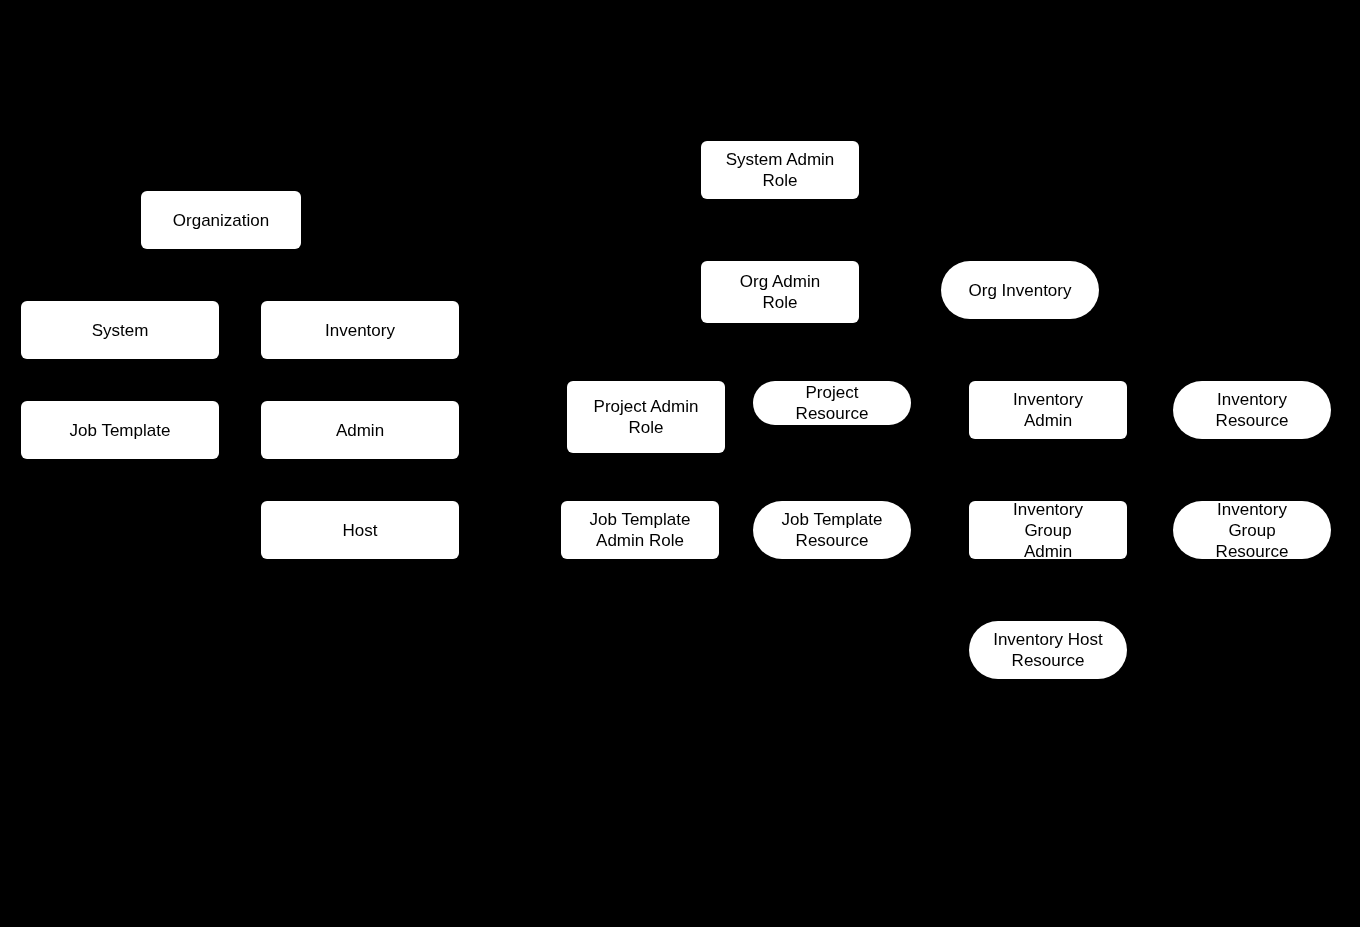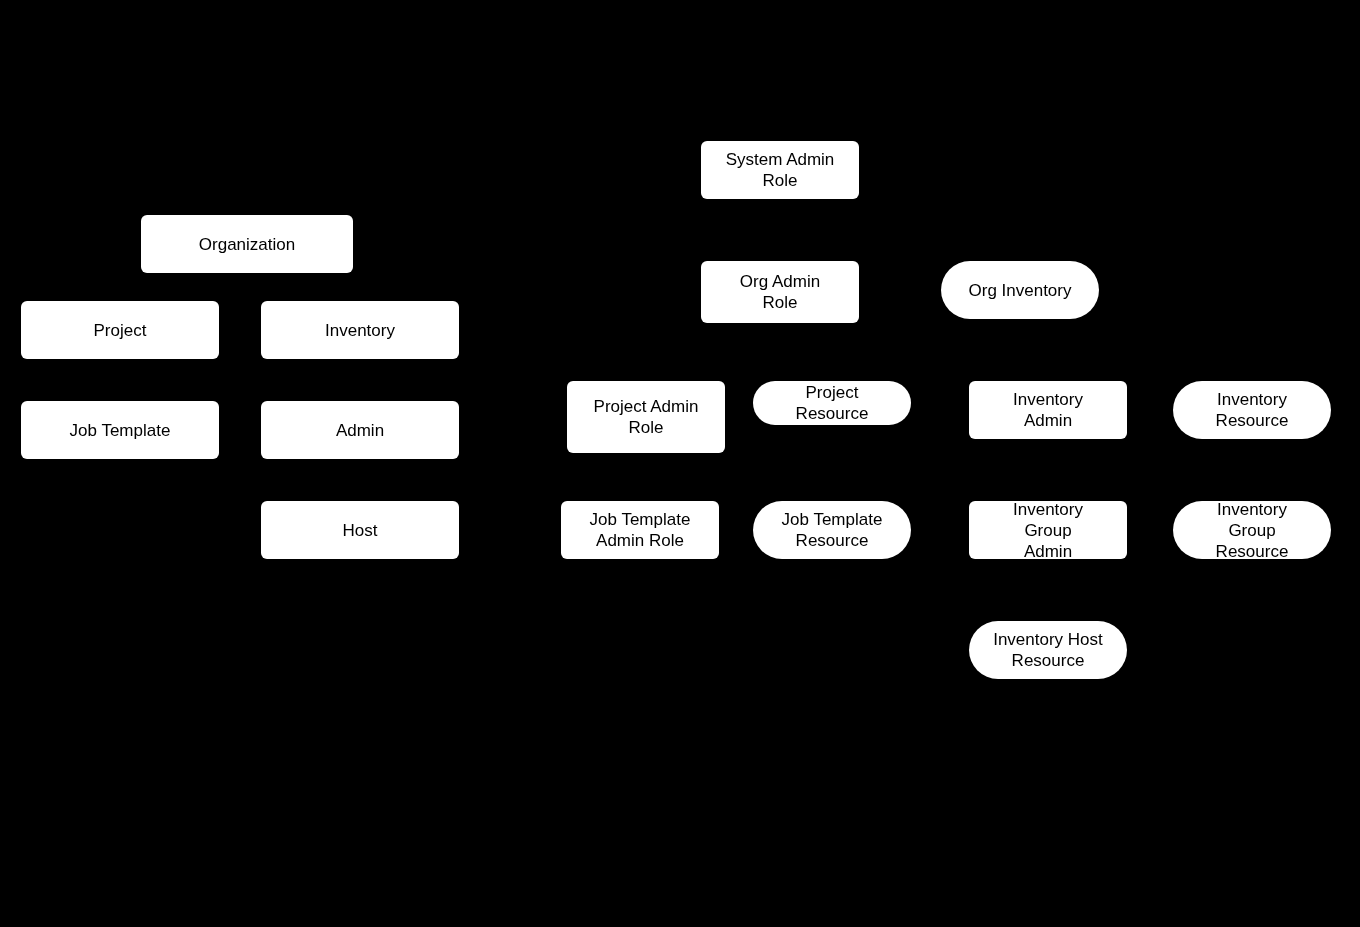--- a/index.html
+++ b/index.html
@@ -40,25 +40,25 @@
   }
   .label {
     white-space: pre-line;
   }
 </style>
 </head>
 <body>
 
 <div class="diagram">
 
-  <div class="node rect" style="left:141px; top:215px; width:212px; height:58px">
+  <div class="node rect" style="left:141px; top:191px; width:160px; height:58px">
     <span class="label">Organization</span>
   </div>
   <div class="node rect" style="left:21px; top:301px; width:198px; height:58px">
-    <span class="label">Project</span>
+    <span class="label">System</span>
   </div>
   <div class="node rect" style="left:261px; top:301px; width:198px; height:58px">
     <span class="label">Inventory</span>
   </div>
   <div class="node rect" style="left:21px; top:401px; width:198px; height:58px">
     <span class="label">Job Template</span>
   </div>
   <div class="node rect" style="left:261px; top:401px; width:198px; height:58px">
     <span class="label">Admin</span>
   </div>

